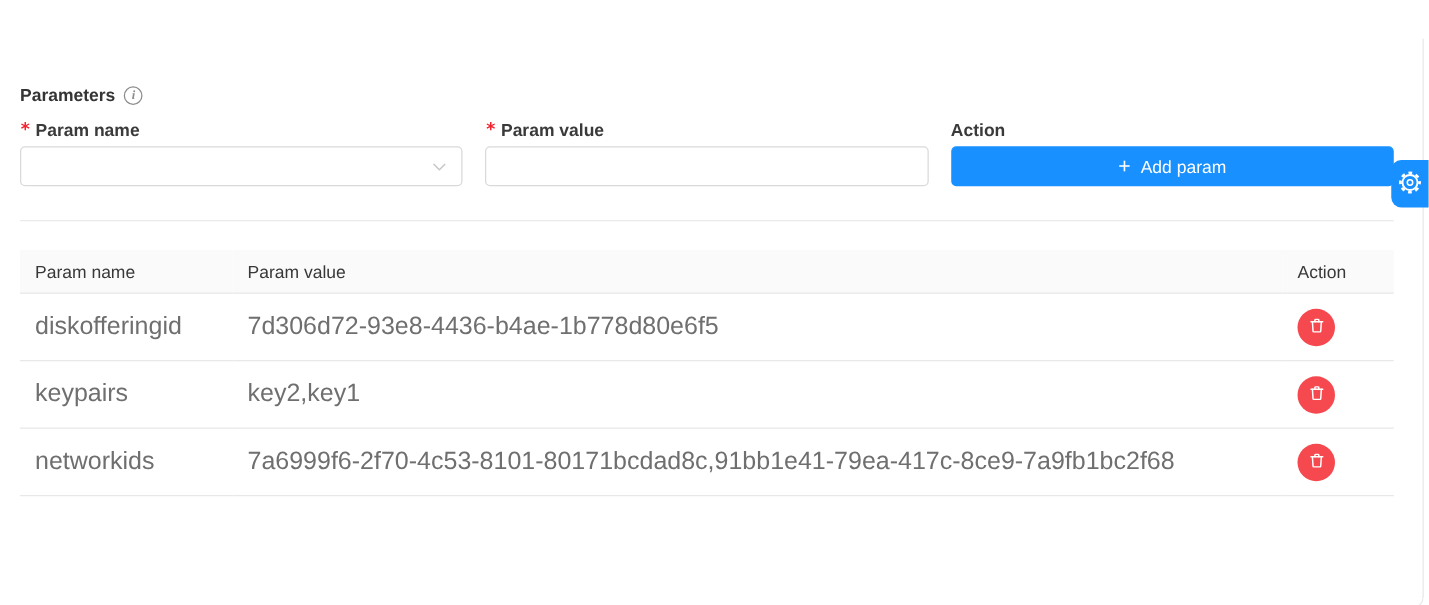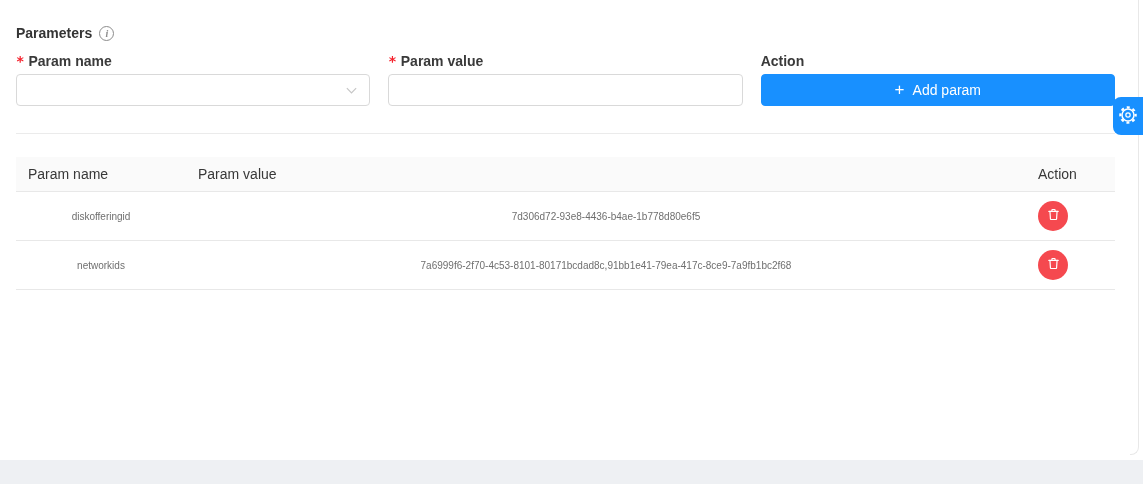--- a/index.html
+++ b/index.html
@@ -5,21 +5,21 @@
   * { box-sizing: border-box; margin: 0; padding: 0; }
   html, body { width: 1143px; height: 484px; overflow: hidden; }
   body {
     font-family: "Liberation Sans", sans-serif;
     font-size: 14px;
     background: #ffffff;
     position: relative;
     color: #6b6b6b;
   }
   .page { position: relative; width: 1143px; height: 484px; background: #fff; }
-  .content { padding: 0 28px 0 16px; }
+  .content { padding: 12px 28px 0 16px; margin-top: 31px; }
 
   
   .title-row { display: flex; align-items: center; gap: 7px; padding-top: 25px; }
   .panel-title { font-weight: 700; color: #343434; font-size: 14px; }
   .info-icon {
     width: 15px; height: 15px; border: 1px solid #8c8c8c; border-radius: 50%;
     color: #8c8c8c; font-size: 10px; line-height: 13px; text-align: center;
     font-family: "Liberation Serif", serif; font-style: italic; font-weight: 700;
     display: inline-block; cursor: pointer;
   }
@@ -51,22 +51,22 @@
 
   
   .param-table { width: 100%; border-collapse: collapse; margin-top: 23px; table-layout: fixed; }
   .param-table col.c1 { width: 170px; }
   .param-table col.c3 { width: 89px; }
   .param-table th {
     background: #fafafa; text-align: left; font-weight: 400; color: #383838;
     padding: 9px 12px; font-size: 14px; border-bottom: 1px solid #e8e8e8;
   }
   .param-table td {
-    padding: 9px 12px; color: #6f6f6f; font-size: 10px;
-    border-bottom: 1px solid #e8e8e8; overflow: hidden; white-space: nowrap; text-align: center;
+    padding: 9px 12px; color: #6f6f6f; font-size: 20px;
+    border-bottom: 1px solid #e8e8e8; overflow: hidden; white-space: nowrap;
   }
   .param-table td.name-cell, .param-table td.value-cell { padding-top: 15px; padding-bottom: 15px; }
   .delete-btn {
     width: 30px; height: 30px; border-radius: 50%; background: #f5494f; border: none;
     display: flex; align-items: center; justify-content: center; cursor: pointer;
   }
 
   
   .card-edge-line { position: absolute; left: 1138px; top: 0; width: 1px; height: 447px; background: #e8e8e8; }
   .card-edge-corner {
@@ -155,20 +155,35 @@
             <path d="M4.5 7h15"></path>
             <path d="M9.5 7V4.8c0-.5.4-.8.9-.8h3.2c.5 0 .9.3.9.8V7"></path>
             <path d="M6.3 7l.8 12.2c0 .5.4.8.9.8h8c.5 0 .9-.3.9-.8L17.7 7"></path>
           </svg>
         </span>
       </button>
     </td>
   </tr>
 
 
+  <tr>
+    <td class="name-cell c-name">keypairs</td>
+    <td class="value-cell c-value">key2,key1</td>
+    <td>
+      <button class="delete-btn">
+        <span>
+          <svg width="15" height="15" viewBox="0 0 24 24" fill="none" stroke="#ffffff" stroke-width="1.9" stroke-linecap="round" stroke-linejoin="round">
+            <path d="M4.5 7h15"></path>
+            <path d="M9.5 7V4.8c0-.5.4-.8.9-.8h3.2c.5 0 .9.3.9.8V7"></path>
+            <path d="M6.3 7l.8 12.2c0 .5.4.8.9.8h8c.5 0 .9-.3.9-.8L17.7 7"></path>
+          </svg>
+        </span>
+      </button>
+    </td>
+  </tr>
 
 
   <tr>
     <td class="name-cell c-name">networkids</td>
     <td class="value-cell c-value">7a6999f6-2f70-4c53-8101-80171bcdad8c,91bb1e41-79ea-417c-8ce9-7a9fb1bc2f68</td>
     <td>
       <button class="delete-btn">
         <span>
           <svg width="15" height="15" viewBox="0 0 24 24" fill="none" stroke="#ffffff" stroke-width="1.9" stroke-linecap="round" stroke-linejoin="round">
             <path d="M4.5 7h15"></path>

